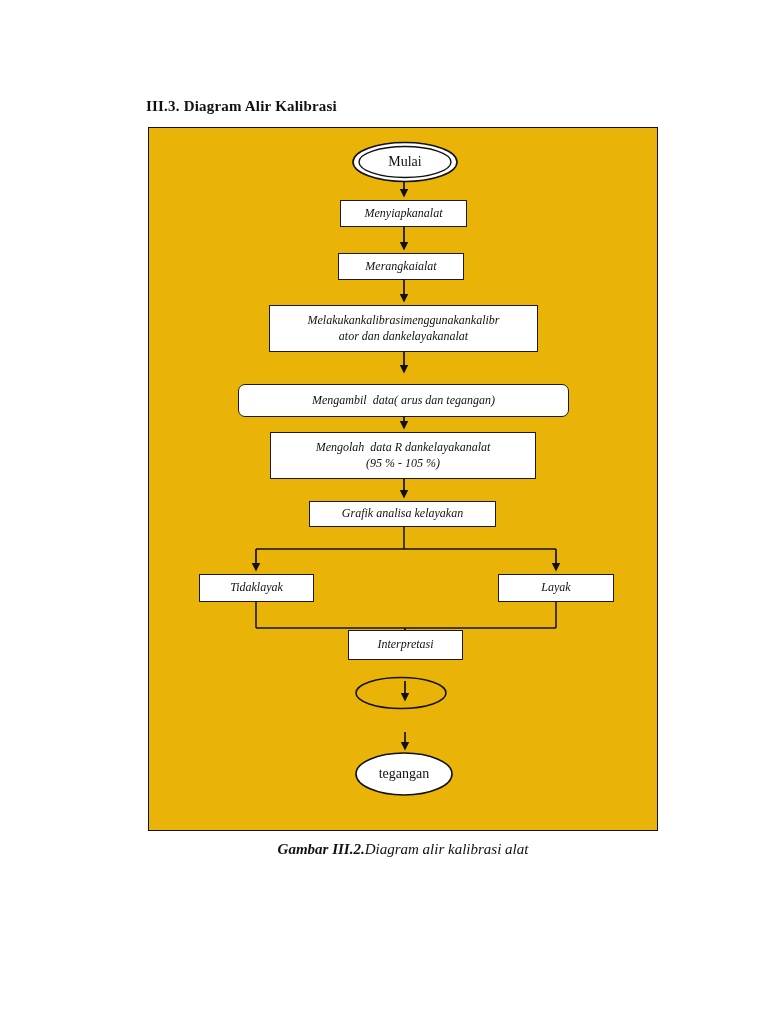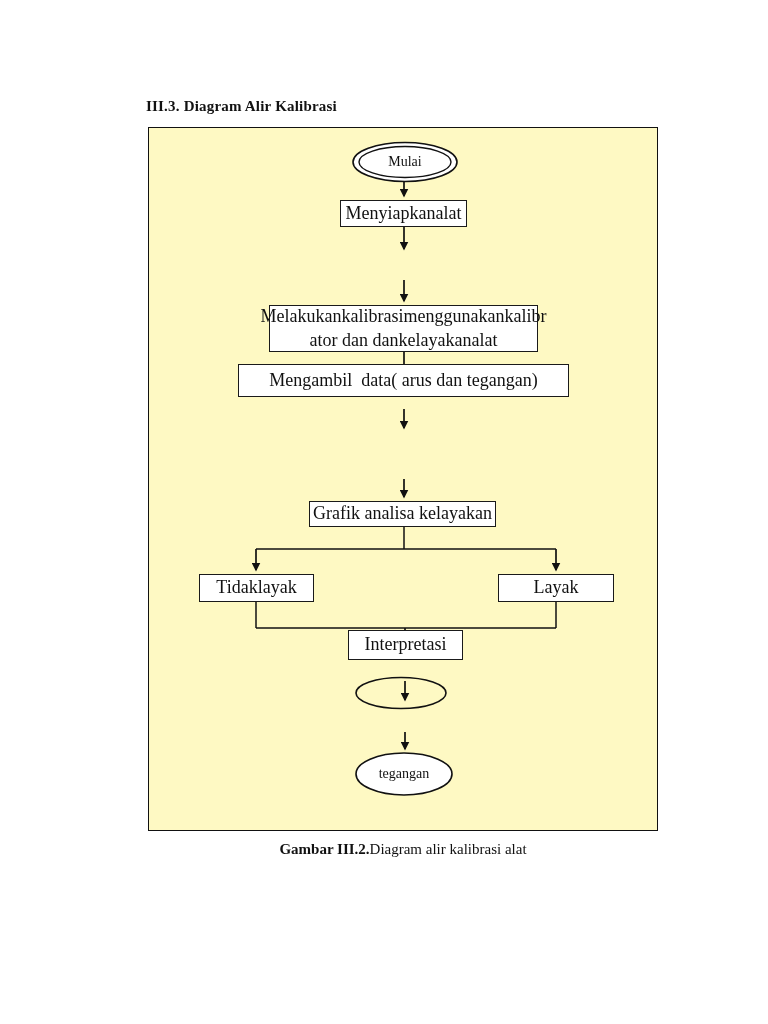--- a/index.html
+++ b/index.html
@@ -25,74 +25,76 @@
     letter-spacing: 0.2px;
     white-space: nowrap;
   }
   .frame {
     position: absolute;
     left: 148px;
     top: 127px;
     width: 510px;
     height: 704px;
     border: 1.5px solid #111111;
-    background: #fef9c3;
+    background: #eab308;
     box-sizing: border-box;
   }
   .connectors {
     position: absolute;
     left: 0;
     top: 0;
     width: 510px;
     height: 704px;
   }
   .node {
     position: absolute;
     box-sizing: border-box;
     border: 1.4px solid #1a1a1a;
     background: #ffffff;
     display: flex;
     align-items: center;
     justify-content: center;
     text-align: center;
-    font-size: 18px;
+    font-size: 12px;
     line-height: 1.3;
     white-space: pre-wrap;
+    font-style: italic;
   }
   .terminal-label {
     position: absolute;
     box-sizing: border-box;
     display: flex;
     align-items: center;
     justify-content: center;
     text-align: center;
     font-size: 14px;
     background: transparent;
     border: none;
   }
   
   .n-start   { left: 204px; top: 21px;  width: 104px; height: 26px; }
   .n-step1   { left: 191px; top: 72px;  width: 127px; height: 27px; }
   .n-step2   { left: 189px; top: 125px; width: 126px; height: 27px; }
   .n-step3   { left: 120px; top: 177px; width: 269px; height: 47px; }
-  .n-step4   { left: 89px;  top: 236px; width: 331px; height: 33px; }
+  .n-step4   { left: 89px;  top: 256px; width: 331px; height: 33px; border-radius: 7px; }
   .n-step5   { left: 121px; top: 304px; width: 266px; height: 47px; }
   .n-step6   { left: 160px; top: 373px; width: 187px; height: 26px; }
   .n-left    { left: 50px;  top: 446px; width: 115px; height: 28px; }
   .n-right   { left: 349px; top: 446px; width: 116px; height: 28px; }
   .n-step7   { left: 199px; top: 502px; width: 115px; height: 30px; }
   .n-step8   { left: 199px; top: 576px; width: 115px; height: 28px; }
   .n-end     { left: 207px; top: 630px; width: 96px;  height: 32px; }
   .figure-caption {
     position: absolute;
     left: 148px;
     top: 841px;
     width: 510px;
     text-align: center;
     font-size: 15px;
+    font-style: italic;
   }
   .figure-caption .cap-bold { font-weight: bold; }
 </style>
 </head>
 <body>
 
 <div class="page">
 
   <div class="section-heading">III.3. Diagram Alir Kalibrasi</div>
 
@@ -128,23 +130,26 @@
       <line x1="407" y1="474" x2="407" y2="500" stroke="#111111" stroke-width="1.5"></line>
       <line x1="107" y1="500" x2="407" y2="500" stroke="#111111" stroke-width="1.5"></line>
       <line x1="256" y1="500" x2="256" y2="518" stroke="#111111" stroke-width="1.7" marker-end="url(#arw)"></line>
 
       <line x1="256" y1="553" x2="256" y2="572" stroke="#111111" stroke-width="1.7" marker-end="url(#arw)"></line>
       <line x1="256" y1="604" x2="256" y2="621" stroke="#111111" stroke-width="1.7" marker-end="url(#arw)"></line>
     </svg>
 
     <div class="terminal-label n-start">Mulai</div>
     <div class="node n-step1">Menyiapkanalat</div>
+    <div class="node n-step2">Merangkaialat</div>
     <div class="node n-step3">Melakukankalibrasimenggunakankalibr
 ator dan dankelayakanalat</div>
     <div class="node n-step4">Mengambil  data( arus dan tegangan)</div>
+    <div class="node n-step5">Mengolah  data R dankelayakanalat
+(95 % - 105 %)</div>
     <div class="node n-step6">Grafik analisa kelayakan</div>
     <div class="node n-left">Tidaklayak</div>
     <div class="node n-right">Layak</div>
     <div class="node n-step7">Interpretasi</div>
     <div class="terminal-label n-end">tegangan</div>
 
   </div>
 
   <div class="figure-caption">
     <span class="cap-bold">Gambar III.2.</span><span>Diagram alir kalibrasi alat</span>

